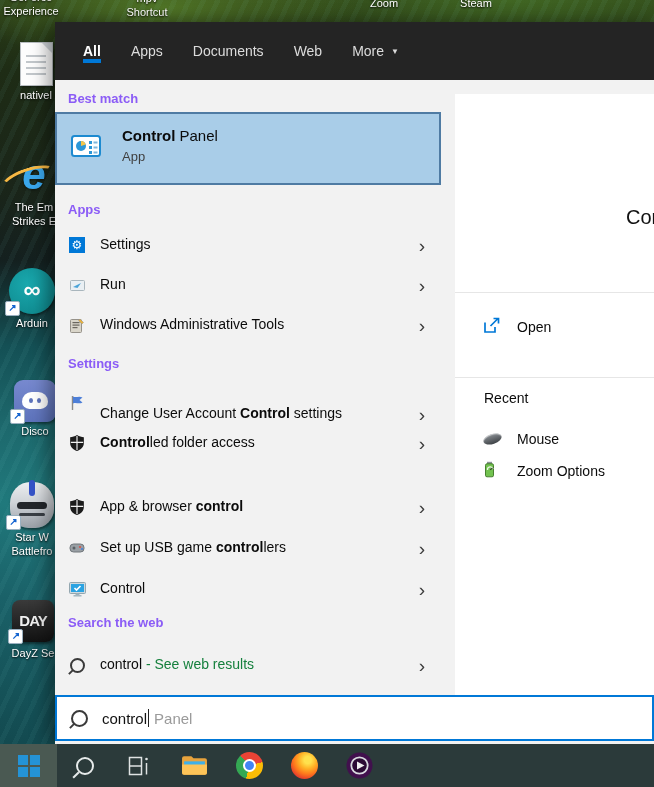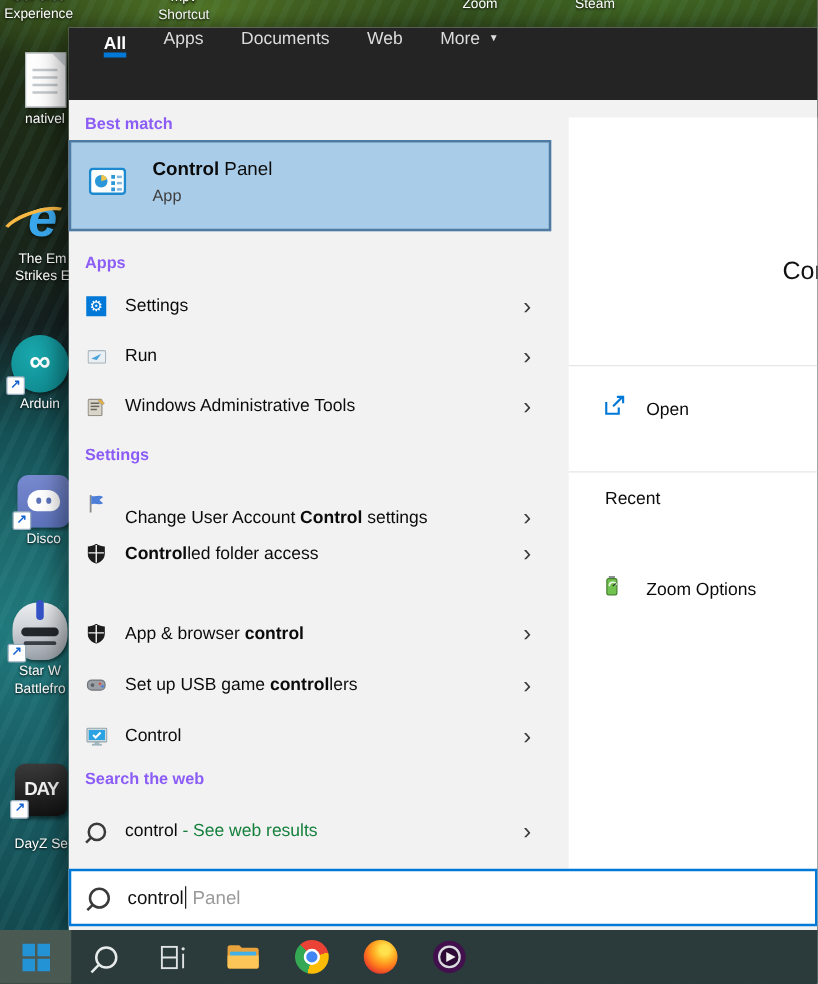--- a/index.html
+++ b/index.html
@@ -41,27 +41,27 @@
         box-shadow:1px 2px 3px rgba(0,0,0,.45)}
   .discord::before{content:"";position:absolute;left:8px;top:12px;width:26px;height:17px;background:#fff;
         border-radius:12px 12px 9px 9px}
   .discord::after{content:"";position:absolute;left:15px;top:18px;width:4px;height:5px;background:#5d73bc;border-radius:50%;
         box-shadow:8px 0 0 #5d73bc}
   .swhelmet{width:44px;height:46px;margin:0 auto;position:relative;border-radius:46% 46% 42% 42%;
         background:linear-gradient(180deg,#eceef0 0%,#cfd3d8 45%,#9aa0a8 100%);box-shadow:1px 2px 3px rgba(0,0,0,.5)}
   .swhelmet::before{content:"";position:absolute;left:19px;top:-2px;width:6px;height:16px;background:#3553c8;border-radius:3px}
   .swhelmet::after{content:"";position:absolute;left:7px;top:20px;width:30px;height:7px;background:#23262b;
         border-radius:4px;box-shadow:0 9px 0 -2px #3a3f46}
-  .dayz{width:42px;height:42px;border-radius:8px;background:linear-gradient(#3a3a3a,#121212);margin:15px auto;position:relative;
+  .dayz{width:42px;height:42px;border-radius:8px;background:linear-gradient(#3a3a3a,#121212);margin:4px auto;position:relative;
         color:#f2f2f2;font-weight:700;font-size:15px;line-height:42px;letter-spacing:-1px;text-align:center;
         box-shadow:1px 2px 3px rgba(0,0,0,.5)}
   
   .startmenu{position:absolute;left:55px;top:22px;width:599px;height:722px;background:#f2f2f2;z-index:2;
         box-shadow:-8px 0 16px rgba(0,0,0,.35)}
-  .tabsbar{position:absolute;left:0;top:0;width:599px;height:58px;background:#242424;display:flex;align-items:flex-start;padding-left:13px;box-sizing:border-box}
+  .tabsbar{position:absolute;left:0;top:0;width:599px;height:58px;background:#242424;display:flex;align-items:center;padding-left:13px;box-sizing:border-box}
   .tab{display:flex;align-items:center;margin:0 15px;font-size:14px;color:#dcdcdc;box-sizing:border-box;cursor:default}
   .tab.sel{color:#fff;font-weight:700;border-bottom:4px solid #0078d7;padding-top:4px}
   .tab .dd{font-size:8px;margin-left:7px;color:#dcdcdc}
   .sechdr{position:absolute;left:13px;font-size:13px;font-weight:700;color:#8b5cf6}
   
   .bestbox{position:absolute;left:0;top:90px;width:386px;height:73px;background:#a9cde8;border:2px solid #4f7ba3;
         box-sizing:border-box;display:flex;align-items:center}
   .bm-title{font-size:15px;color:#0b0b0b}
   .bm-sub{font-size:13px;color:#3f3f3f;margin-top:5px}
   
@@ -316,20 +316,24 @@
       <span class="pic">
         <svg width="17" height="17" viewBox="0 0 17 17" fill="none" stroke="#0078d7" stroke-width="1.7">
             <path d="M2 5.5 V15 H12 V10"></path>
             <path d="M7.5 9 L15 1.5 M10.5 1.5 H15.5 V6.5"></path>
           </svg>
       </span>
       <span class="plabel">Open</span>
     </div>
     <div class="divider" style="top:283px"></div>
     <div class="recenthdr">Recent</div>
+    <div class="prow" style="top:330px;height:30px">
+      <span class="pic"><span class="mouseicon"></span></span>
+      <span class="plabel">Mouse</span>
+    </div>
     <div class="prow" style="top:362px;height:30px">
       <span class="pic">
         <svg width="14" height="17" viewBox="0 0 14 17">
             <rect x="4" y="0.8" width="5" height="2.2" fill="#8b9196"></rect>
             <rect x="2.5" y="2.8" width="8" height="13" rx="1.5" fill="#72c24f" stroke="#478030"></rect>
             <path d="M4.5 9 A2.8 2.8 0 0 1 10 8" fill="none" stroke="#e9f5e3" stroke-width="1.3"></path>
             <path d="M7.2 8.8 L9.6 6.8" stroke="#2f3a2c" stroke-width="1.1"></path>
           </svg>
       </span>
       <span class="plabel">Zoom Options</span>

